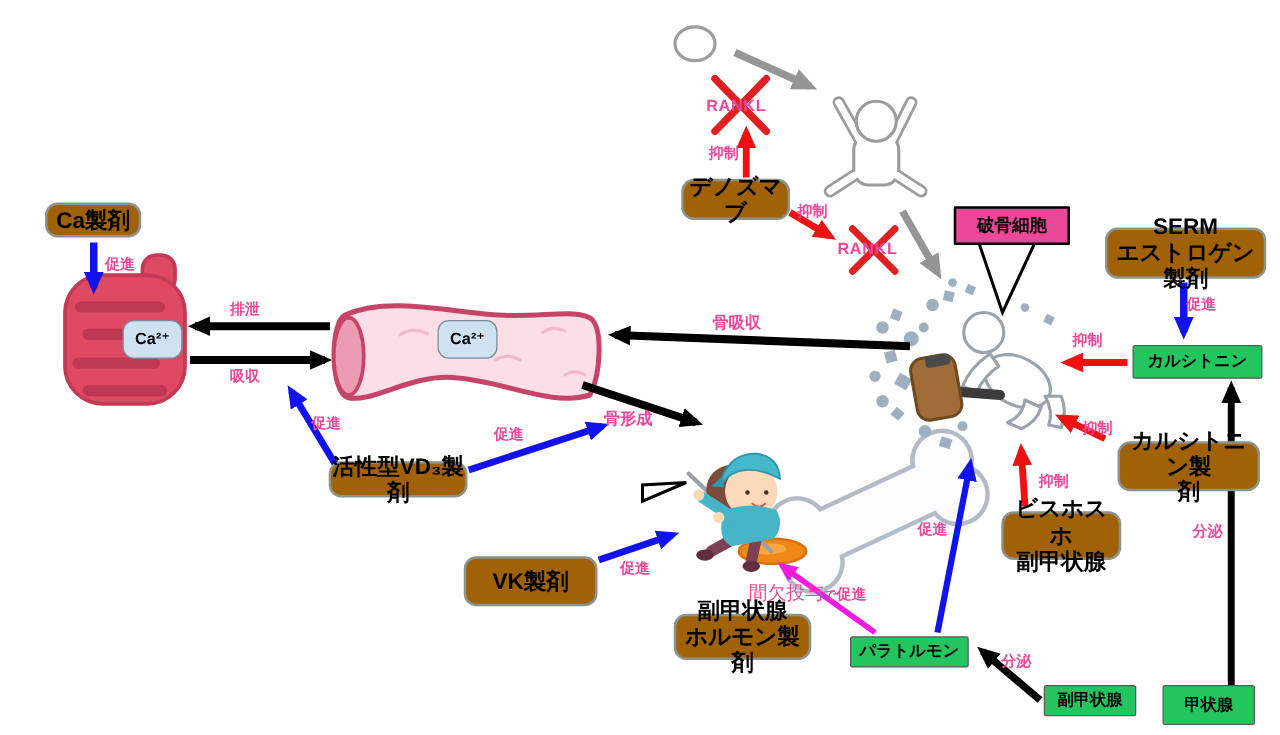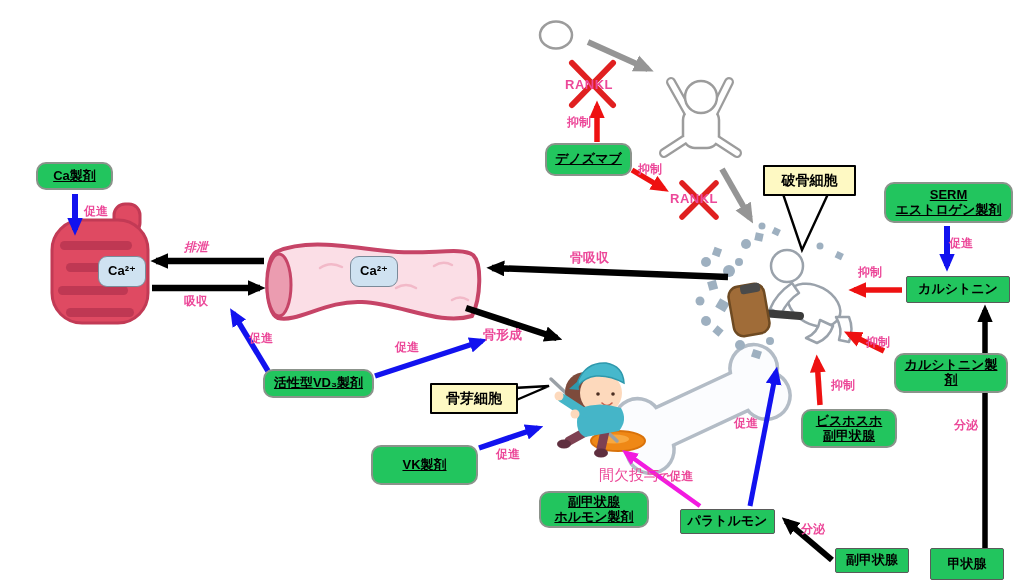--- a/index.html
+++ b/index.html
@@ -5,24 +5,24 @@
   html,body{margin:0;padding:0;background:#ffffff;}
   #stage{
     position:relative;width:1024px;height:588px;background:#ffffff;overflow:hidden;
     font-family:"Liberation Sans","DejaVu Sans",sans-serif;
   }
   #art{position:absolute;left:0;top:0;}
   .box{
     position:absolute;display:flex;flex-direction:column;align-items:center;justify-content:center;
     font-weight:bold;color:#000;text-align:center;line-height:1.15;box-sizing:border-box;
   }
-  .green{background:#22c55e;border:2px solid #8b938b;border-radius:10px;font-size:13px;text-decoration:underline;}
+  .green{background:#a16207;border:2px solid #8b938b;border-radius:10px;font-size:18px;}
   .blue{background:#22c55e;border:1.6px solid #5a5a5a;border-radius:2px;font-size:13px;}
   .blue-r{background:#cfe2f1;border:1.6px solid #7a8a99;border-radius:9px;font-size:13px;}
-  .callout{background:#fef9c3;border:2.4px solid #000;border-radius:1px;font-size:14px;}
+  .callout{background:#ec4899;border:2.4px solid #000;border-radius:1px;font-size:14px;}
   .lbl{position:absolute;font-size:12px;font-weight:bold;color:#ec4899;white-space:nowrap;line-height:1;}
   .lbl-big{font-size:13px;}
   .rankl{font-size:13px;font-weight:600;letter-spacing:0.5px;}
   .mix-big{font-size:15px;font-weight:normal;text-align:center;}
   .mix-small{font-size:10px;font-weight:bold;}
   .mix-mid{font-size:12px;font-weight:bold;}
 </style>
 </head>
 <body>
 
@@ -249,26 +249,23 @@
   <div class="box blue-r" style="left:98px;top:256px;width:48px;height:31px;">
       <span>Ca²⁺</span>
     </div>
   <div class="box blue-r" style="left:350px;top:256px;width:48px;height:31px;">
       <span>Ca²⁺</span>
     </div>
 
   <div class="box callout" style="left:763px;top:165px;width:93px;height:31px;">
       <span>破骨細胞</span>
     </div>
-  <div class="box callout" style="left:430px;top:383px;width:88px;height:31px;">
-      <span>骨芽細胞</span>
-    </div>
 
   <div class="lbl" style="left:84px;top:205px;">促進</div>
-  <div class="lbl" style="left:184px;top:241px;font-style:italic;">排泄</div>
+  <div class="lbl" style="left:184px;top:241px;">排泄</div>
   <div class="lbl" style="left:184px;top:295px;">吸収</div>
   <div class="lbl" style="left:249px;top:332px;">促進</div>
   <div class="lbl" style="left:395px;top:341px;">促進</div>
   <div class="lbl lbl-big" style="left:483px;top:328px;">骨形成</div>
   <div class="lbl lbl-big" style="left:570px;top:251px;">骨吸収</div>
   <div class="lbl rankl" style="left:565px;top:78px;">RANKL</div>
   <div class="lbl rankl" style="left:670px;top:192px;">RANKL</div>
   <div class="lbl" style="left:567px;top:116px;">抑制</div>
   <div class="lbl" style="left:638px;top:163px;">抑制</div>
   <div class="lbl" style="left:949px;top:237px;">促進</div>

